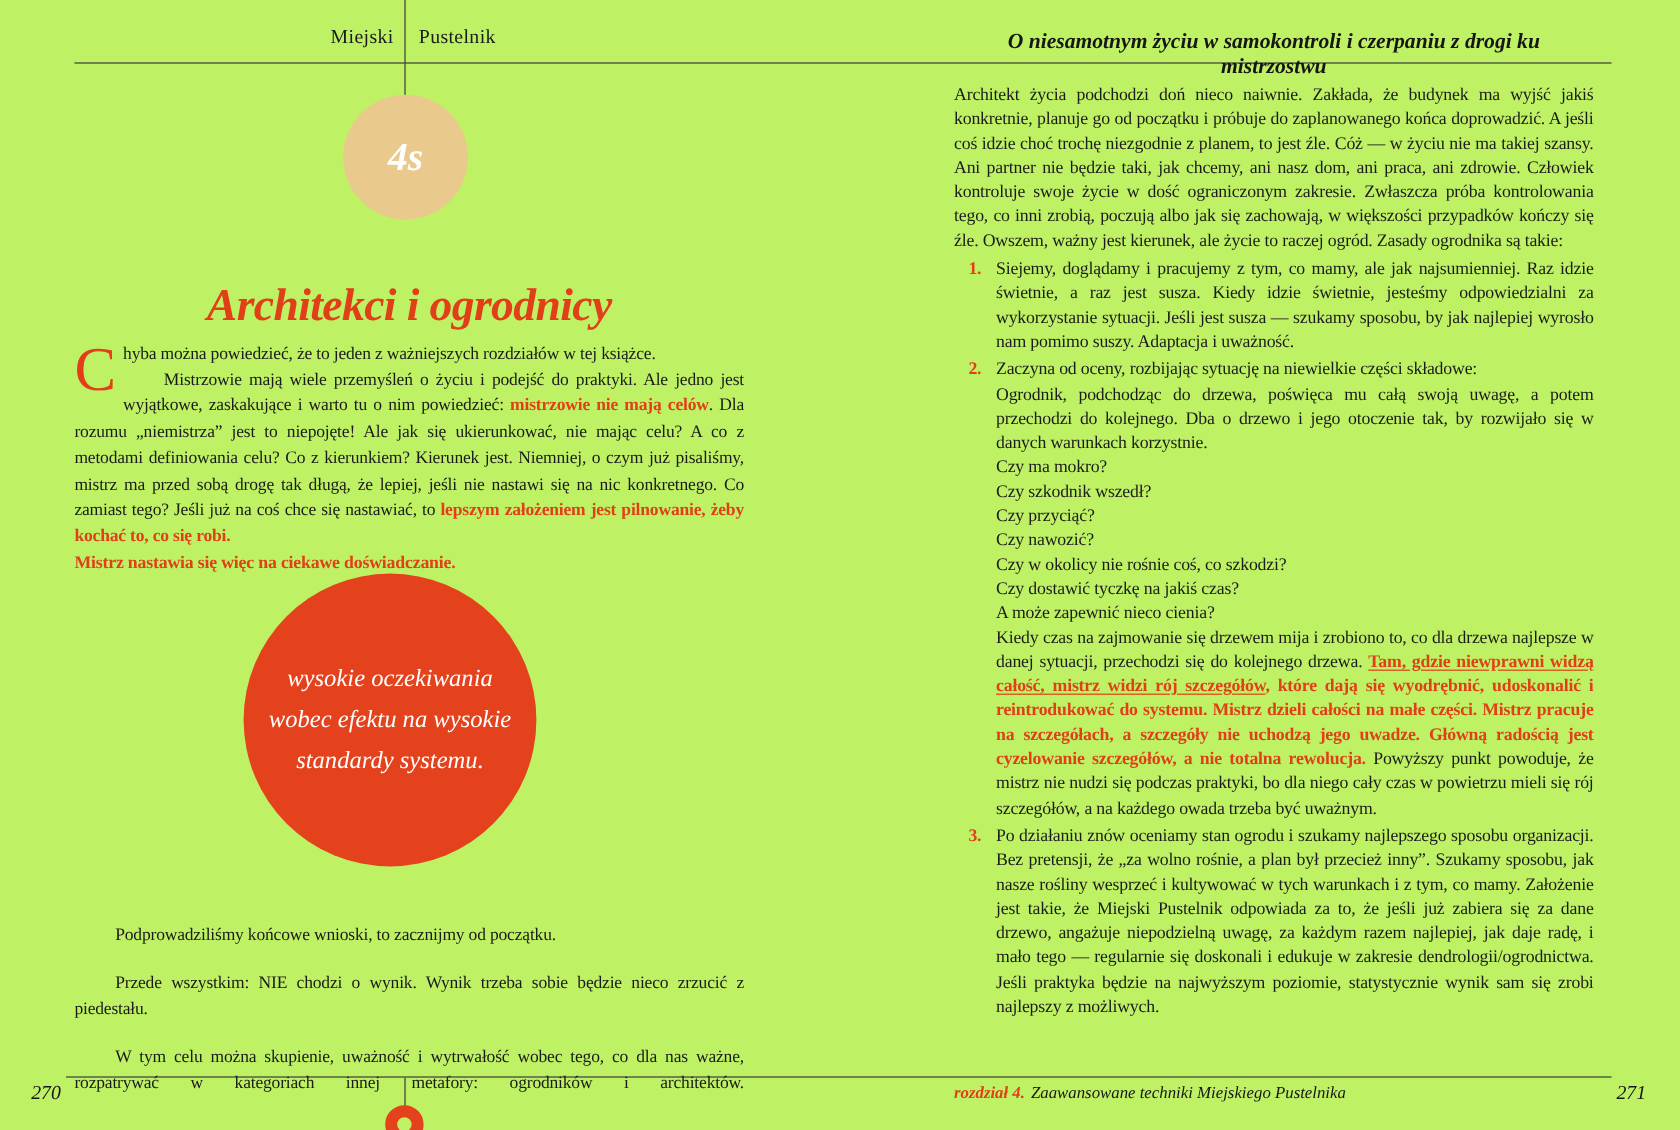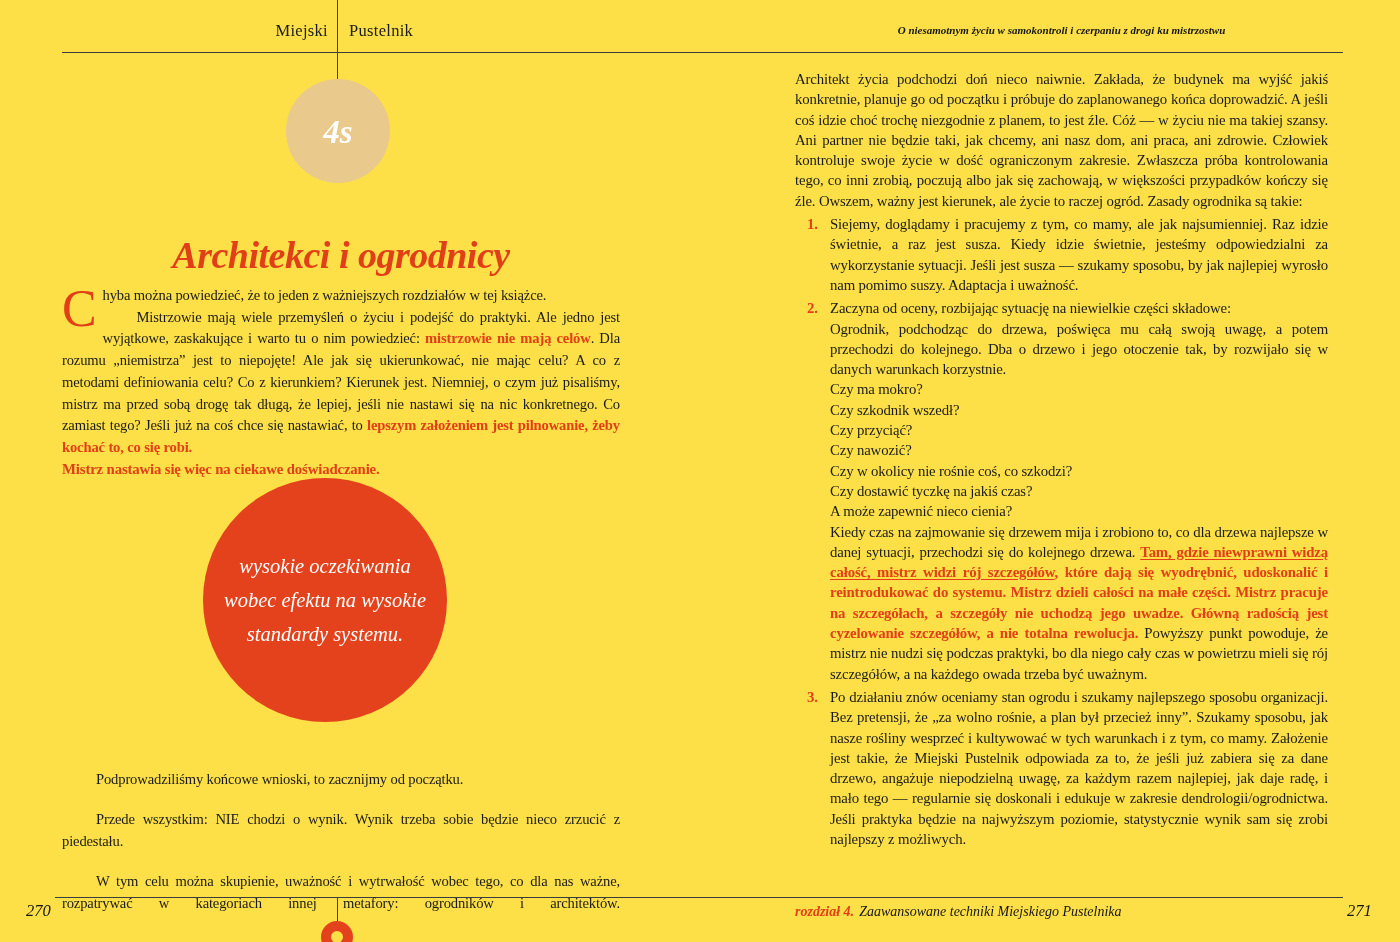--- a/index.html
+++ b/index.html
@@ -4,34 +4,34 @@
 <style>
   :root{
     --accent:#e03f18;
     --circle:#e4421c;
     --badge:#e9c98c;
     --ink:#1b1b1b;
     --rule:#3c3c3c;
   }
   html,body{margin:0;padding:0;background:#fff;}
   .page{
-    position:relative;width:1400px;height:942px;background:#fde047;overflow:hidden;
+    position:relative;width:1400px;height:942px;background:#bef264;overflow:hidden;
     font-family:"Liberation Serif", serif;color:var(--ink);
   }
   .rule{position:absolute;height:1px;background:var(--rule);}
   .rule-top{left:62px;top:52px;width:1281px;}
   .rule-bottom{left:55px;top:897px;width:1288px;}
   .vline{position:absolute;width:1px;background:var(--rule);}
   .vline-top{left:337px;top:0;height:80px;}
   .vline-bottom{left:337px;top:898px;height:25px;}
 
   .hdr-left-1{position:absolute;left:200px;top:21px;width:128px;text-align:right;font-size:16.5px;letter-spacing:.3px;}
   .hdr-left-2{position:absolute;left:349px;top:21px;font-size:16.5px;letter-spacing:.3px;}
   .hdr-right{position:absolute;left:795px;top:24px;width:533px;text-align:center;
-    font-style:italic;font-weight:bold;font-size:11px;color:#161616;}
+    font-style:italic;font-weight:bold;font-size:18px;color:#161616;}
 
   .badge{position:absolute;left:286px;top:79px;width:104px;height:104px;border-radius:50%;
     background:var(--badge);display:flex;align-items:center;justify-content:center;}
   .badge-label{color:#fff;font-style:italic;font-weight:bold;font-size:33px;padding-top:2px;}
 
   .title{position:absolute;left:62px;top:208px;width:558px;text-align:center;
     color:var(--accent);font-style:italic;font-weight:bold;font-size:38px;letter-spacing:-0.5px;}
 
   .left-top{position:absolute;left:62px;top:285px;width:558px;
     font-size:14.6px;line-height:21.7px;letter-spacing:-0.15px;text-align:justify;}

